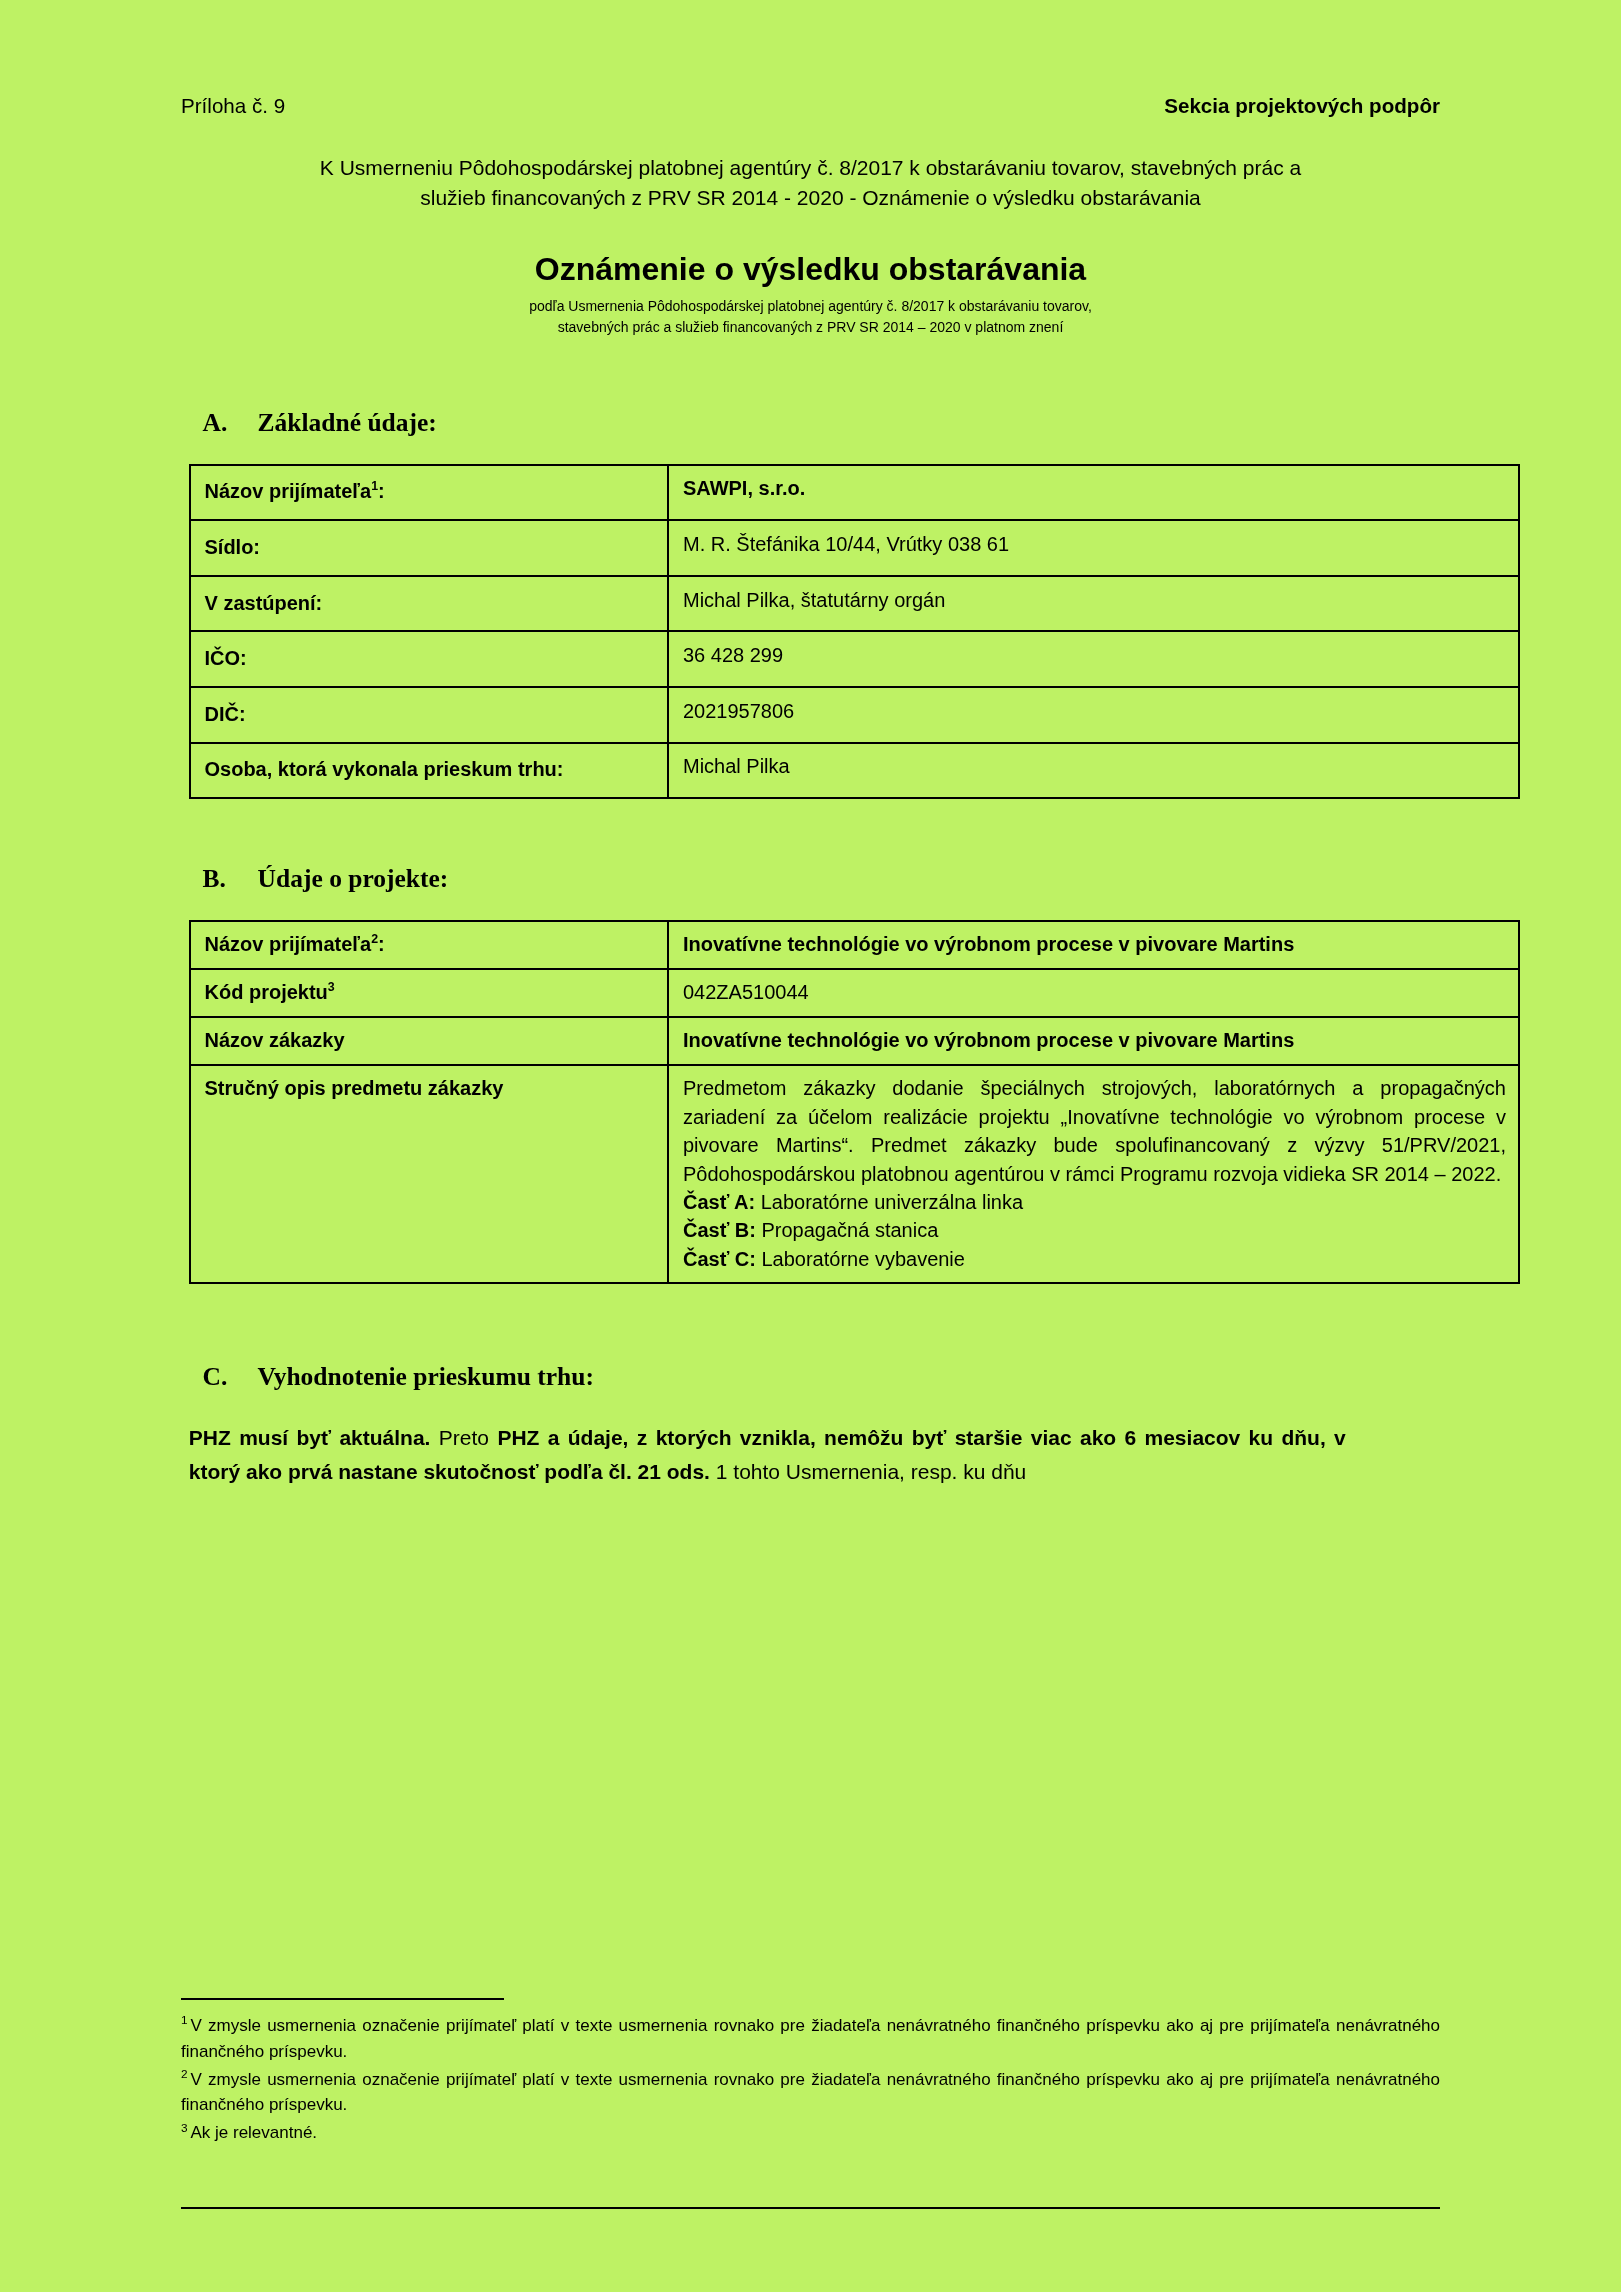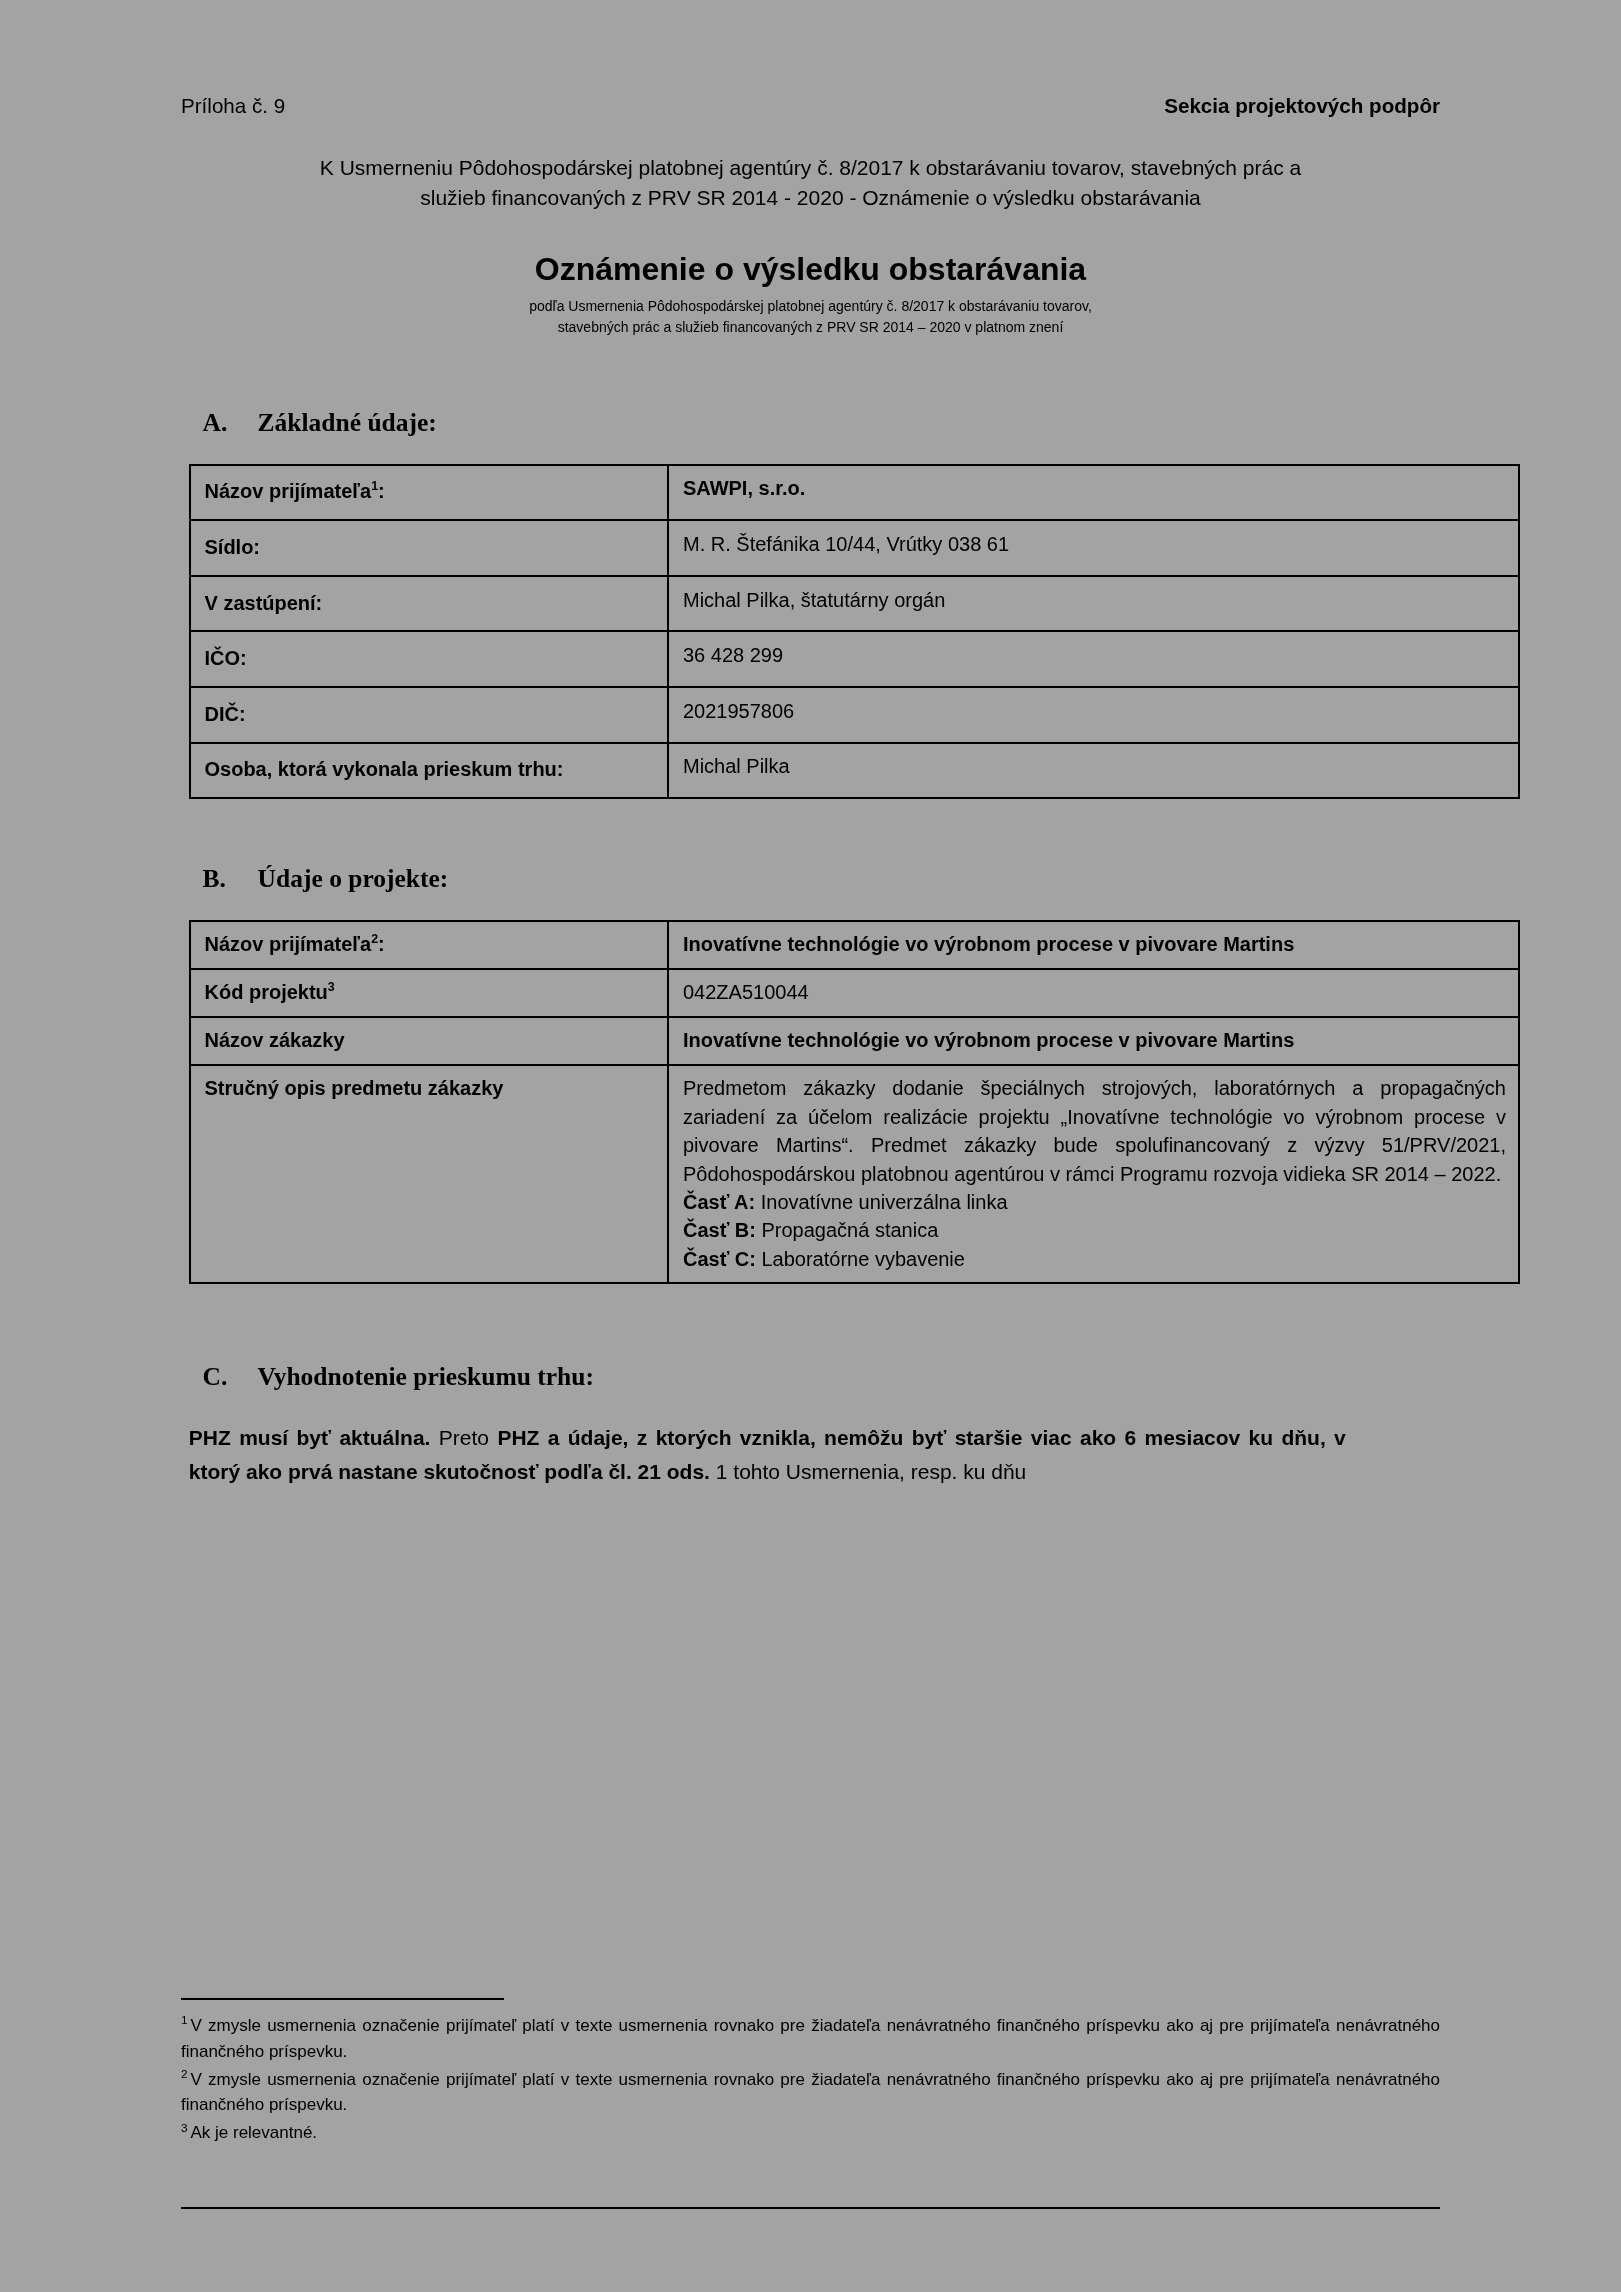--- a/index.html
+++ b/index.html
@@ -9,21 +9,21 @@
   }
   body {
     font-family: "Liberation Sans", sans-serif;
     color: #000000;
   }
   .page {
     position: relative;
     width: 1621px;
     height: 2293px;
     margin: 0 auto;
-    background: #a3a3a3;
+    background: #bef264;
     box-sizing: border-box;
     padding: 93px 181px 0 181px;
     overflow: hidden;
   }
 
   
   .running-head {
     display: flex;
     justify-content: space-between;
     align-items: baseline;
@@ -247,21 +247,21 @@
         <td class="value">042ZA510044</td>
       </tr>
       <tr>
         <td class="label">Názov zákazky</td>
         <td class="value bold justify">Inovatívne technológie vo výrobnom procese v pivovare Martins</td>
       </tr>
       <tr>
         <td class="label">Stručný opis predmetu zákazky</td>
         <td class="value">
           <div class="desc-para">Predmetom zákazky dodanie špeciálnych strojových, laboratórnych a propagačných zariadení za účelom realizácie projektu „Inovatívne technológie vo výrobnom procese v pivovare Martins“. Predmet zákazky bude spolufinancovaný z výzvy 51/PRV/2021, Pôdohospodárskou platobnou agentúrou v rámci Programu rozvoja vidieka SR 2014 – 2022.</div>
-          <div class="desc-line"><b>Časť A:</b><span> Inovatívne univerzálna linka</span></div>
+          <div class="desc-line"><b>Časť A:</b><span> Laboratórne univerzálna linka</span></div>
           <div class="desc-line"><b>Časť B:</b><span> Propagačná stanica</span></div>
           <div class="desc-line"><b>Časť C:</b><span> Laboratórne vybavenie</span></div>
         </td>
       </tr>
     </tbody>
   </table>
 
   <div class="section-heading sec-c">
     <span class="letter">C.</span>
     <span>Vyhodnotenie prieskumu trhu:</span>

